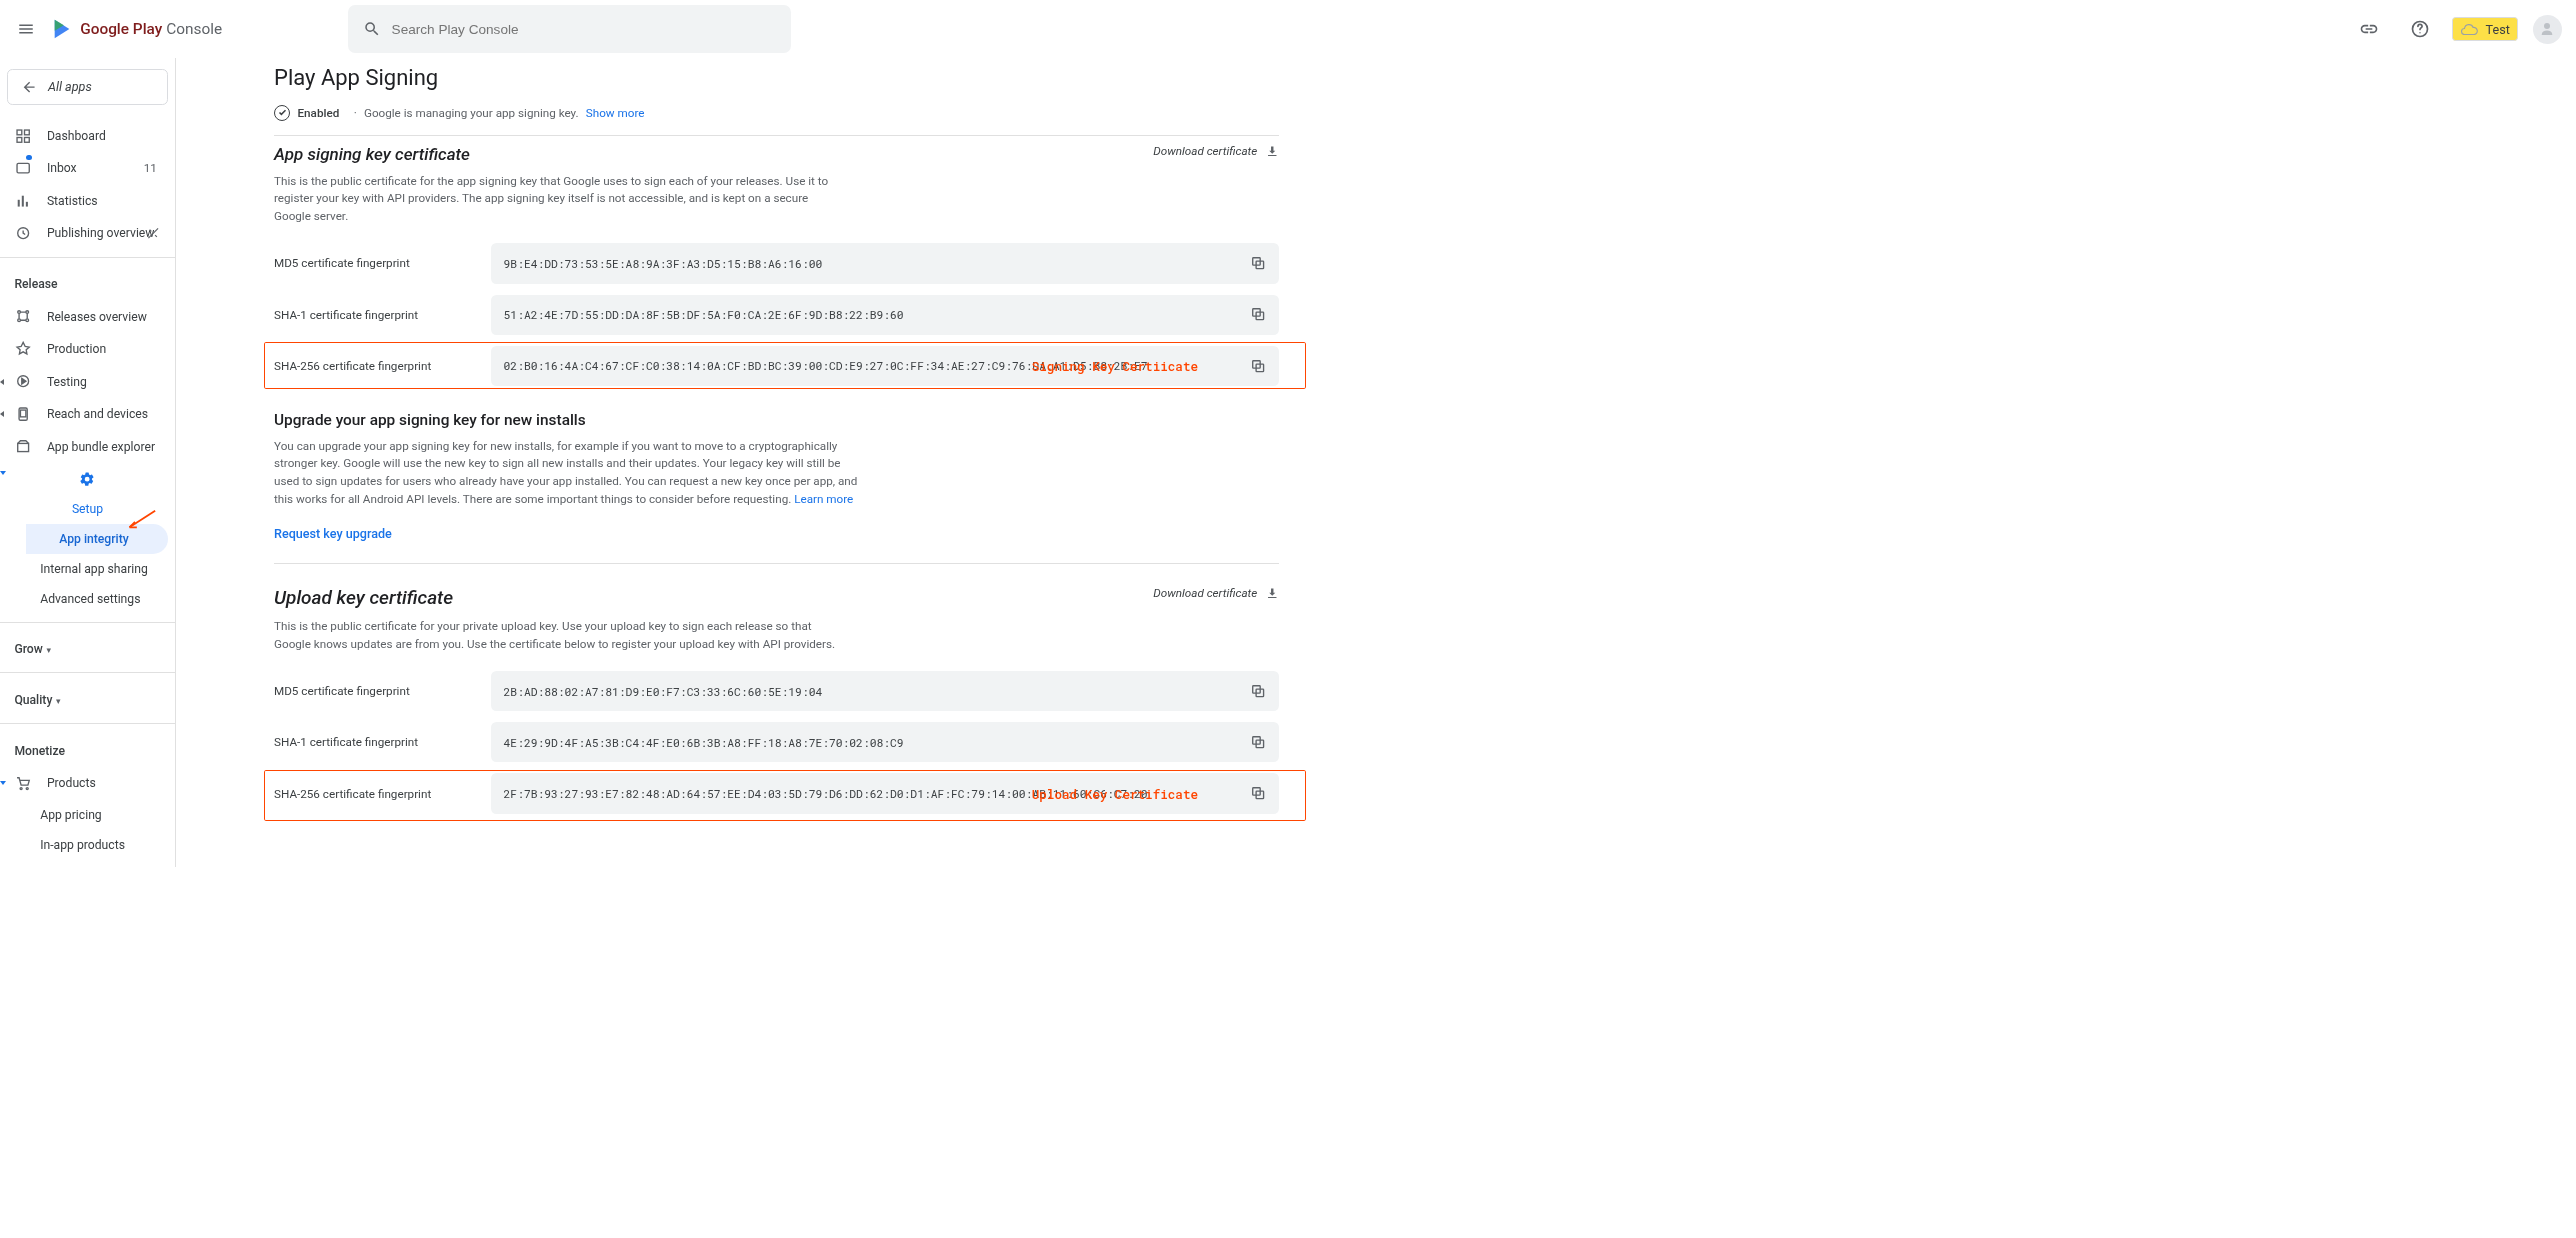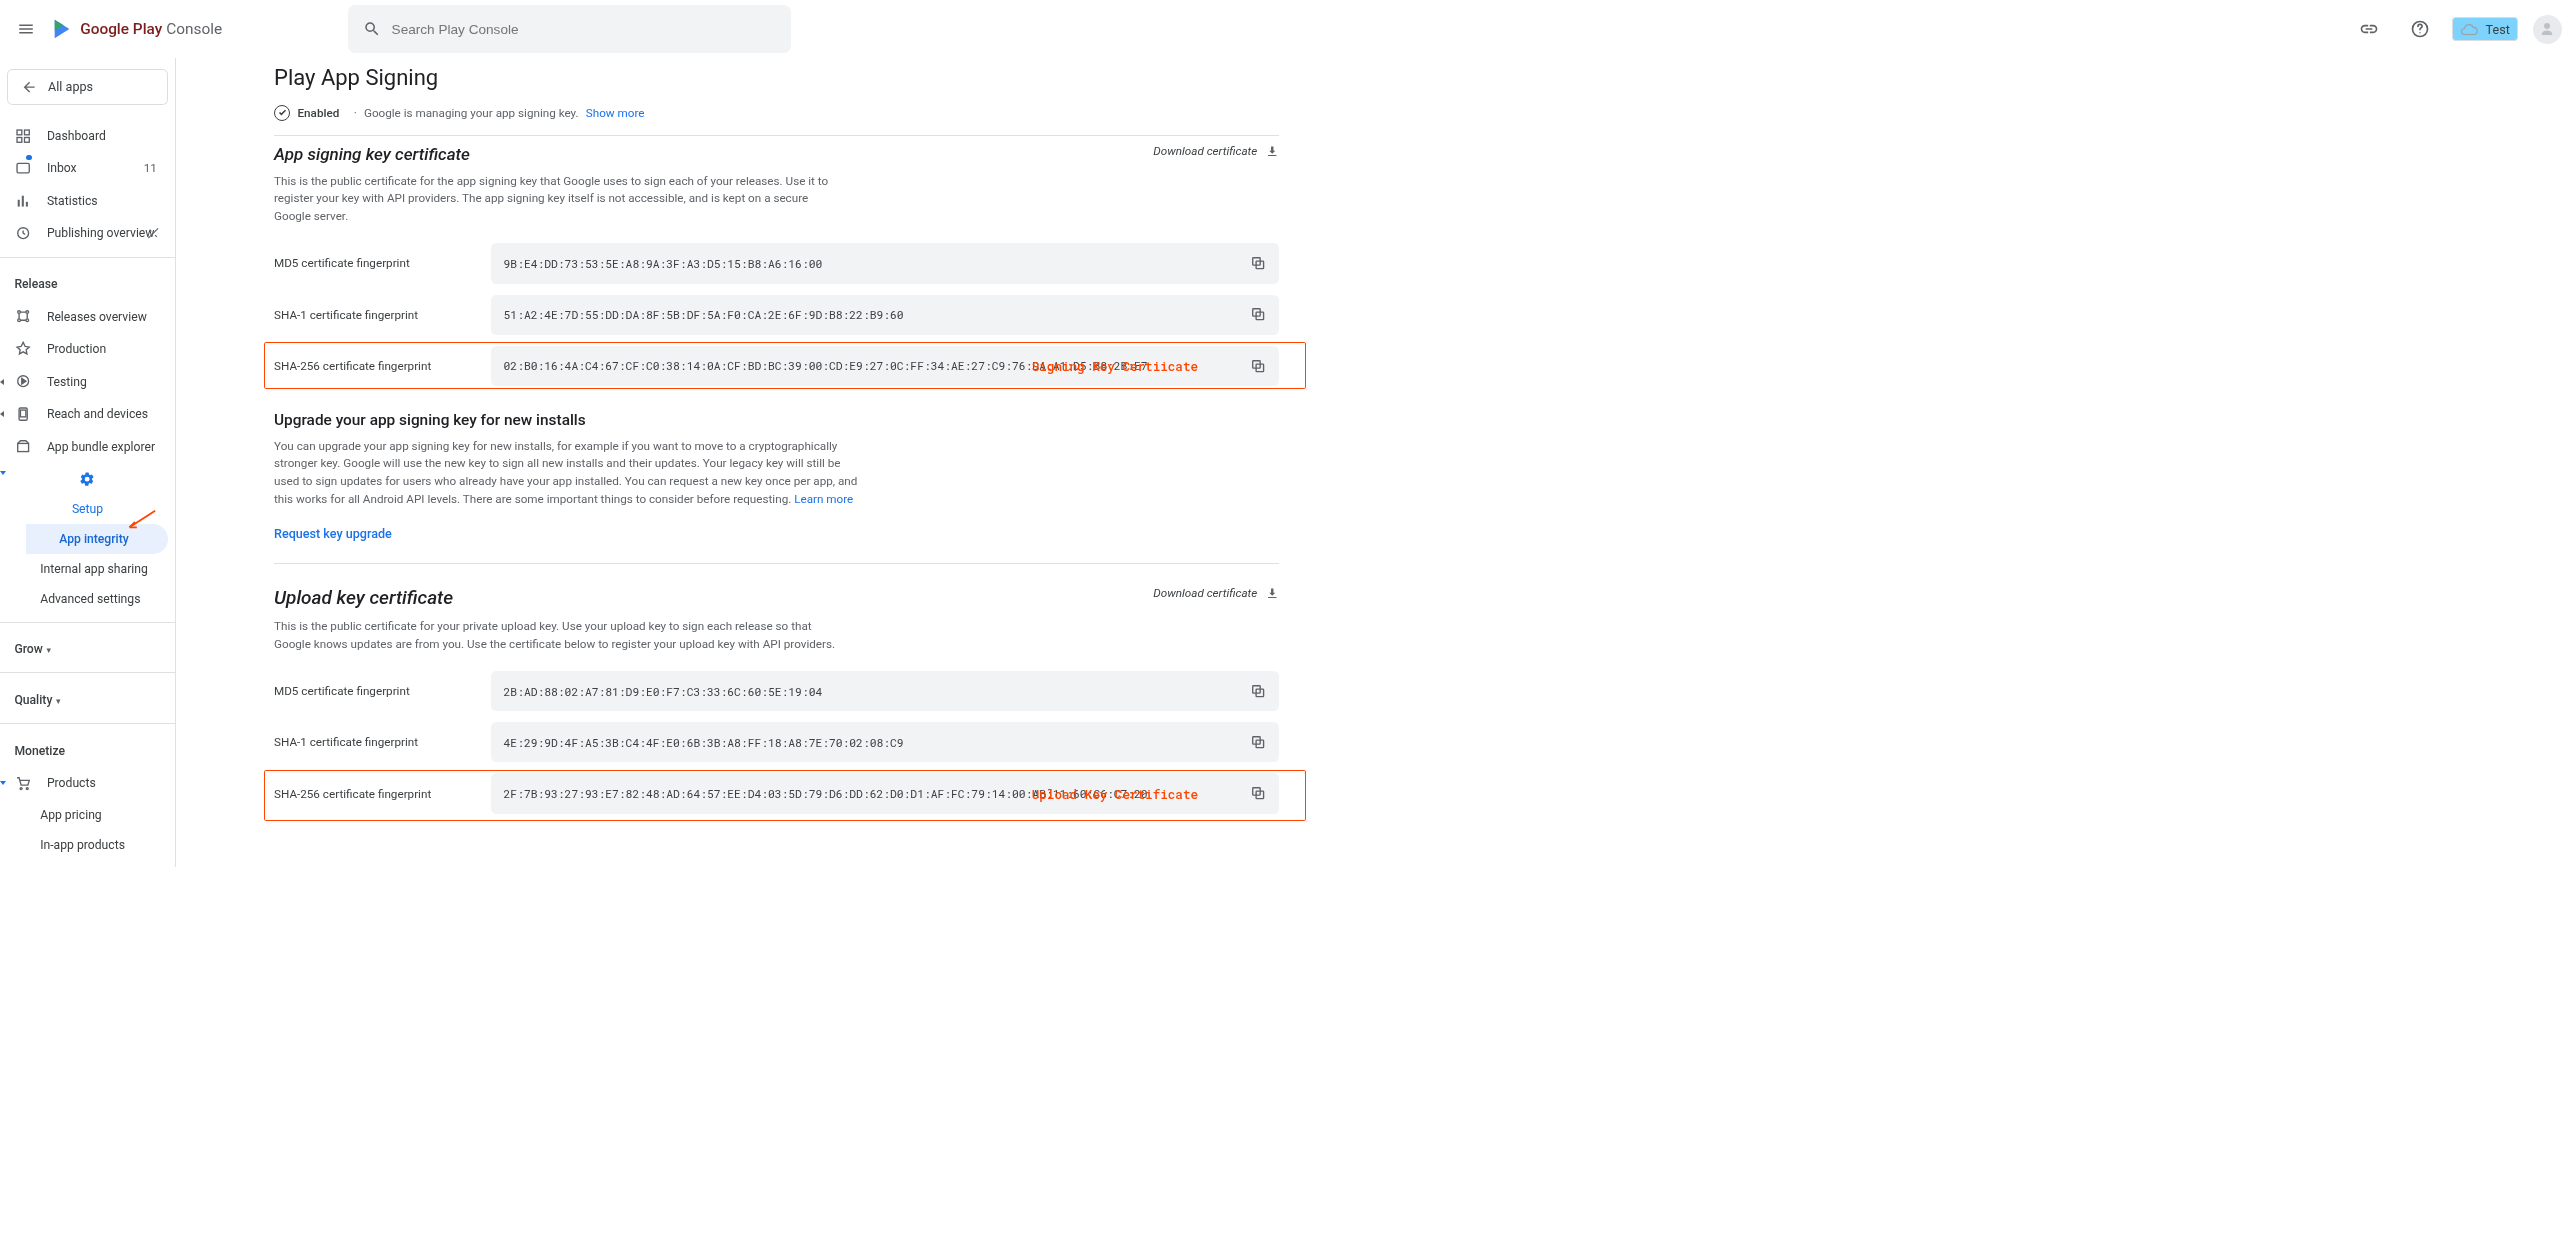--- a/index.html
+++ b/index.html
@@ -10,27 +10,27 @@
 .logo-area { display:flex; align-items:center; gap:7.2px; margin-right: 36px;}
 .logo-text { font-size: 15.4px; color:#5f6368; }
 .logo-text .bold { color:#7f1d1d; font-weight:500; }
 .logo-img { width:22px; height:22px; }
 
 .search-box { flex: 0 0 443px; height:48px; background:#f1f3f4; border-radius:7.2px; display:flex; align-items:center; padding:0 14.5px; margin-left: 90px;}
 .search-box input { border:none; background:transparent; outline:none; font-size:13.6px; color:#5f6368; flex:1; margin-left:11px; }
 
 .header-right { margin-left:auto; display:flex; align-items:center; gap:14.5px; }
 .header-icon { width:36px; height:36px; display:flex; align-items:center; justify-content:center; cursor:pointer; color:#5f6368; }
-.account-chip { display:flex; align-items:center; gap:7.2px; border:0.9px solid #dadce0; border-radius:3.6px; padding:3.6px 7.2px; background:#7dd3fc;}
+.account-chip { display:flex; align-items:center; gap:7.2px; border:0.9px solid #dadce0; border-radius:3.6px; padding:3.6px 7.2px; background:#fde047;}
 .account-chip .cloud { color:#5f6368; }
 .avatar { width:29px; height:29px; border-radius:50%; background:#e8eaed; display:flex; align-items:center; justify-content:center; color:#80868b; }
 
 .layout { display:flex; }
 .sidebar { width:176px; border-right:0.9px solid #e0e0e0; padding:7.2px; flex-shrink:0; }
-.back-chip { border:0.9px solid #dadce0; border-radius:5.4px; padding:9px 12.6px; display:flex; align-items:center; gap:11px; cursor:pointer; margin:3.6px 0 14.5px 0;}
+.back-chip { border:0.9px solid #dadce0; border-radius:5.4px; padding:9px 12.6px; display:flex; align-items:center; gap:11px; cursor:pointer; margin:3.6px 0 14.5px 0;font-style:italic;}
 
 .nav-item { display:flex; align-items:center; gap:14.5px; padding:8.1px 7.2px; cursor:pointer; color:#3c4043; font-size:12.2px; position:relative;}
 .nav-item .icon-slot { width:18px; display:flex; justify-content:center; color:#5f6368;}
 .nav-item.sub { padding-left:33px; }
 .nav-item.selected { background:#e8f0fe; border-radius:0 18px 18px 0; color:#1967d2; font-weight:500;}
 .nav-item .badge { position:absolute; right:11px; color:#5f6368; font-size:11.7px;}
 .nav-item .right-icon { position:absolute; right:7.2px; color:#5f6368;}
 .nav-section-label { padding:12.6px 7.2px 9px; font-size:12.2px; color:#3c4043; font-weight:500;}
 .nav-divider { height:0.9px; background:#e0e0e0; margin:7.2px -7.2px; }
 .nav-item.collapsible-indicator::before { content:''; position:absolute; left:-7.2px; width:0; height:0; border-top:3.6px solid transparent; border-bottom:3.6px solid transparent; border-right:4.5px solid #5f6368;}

